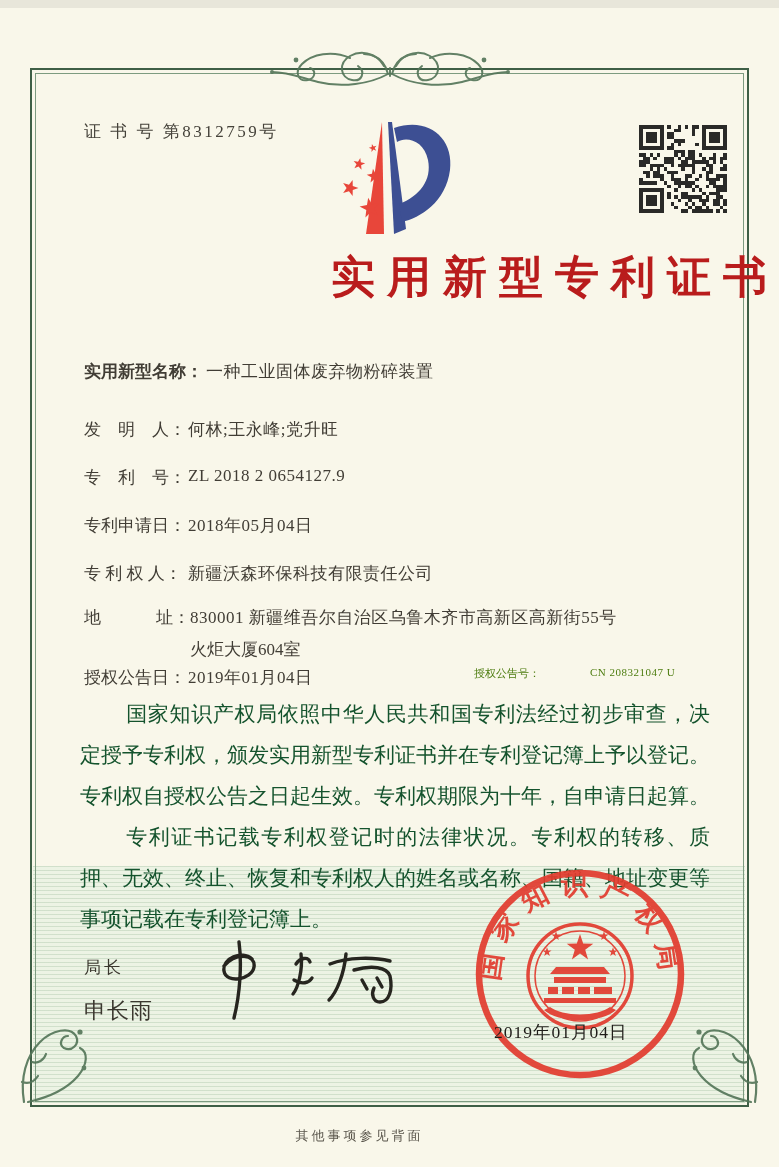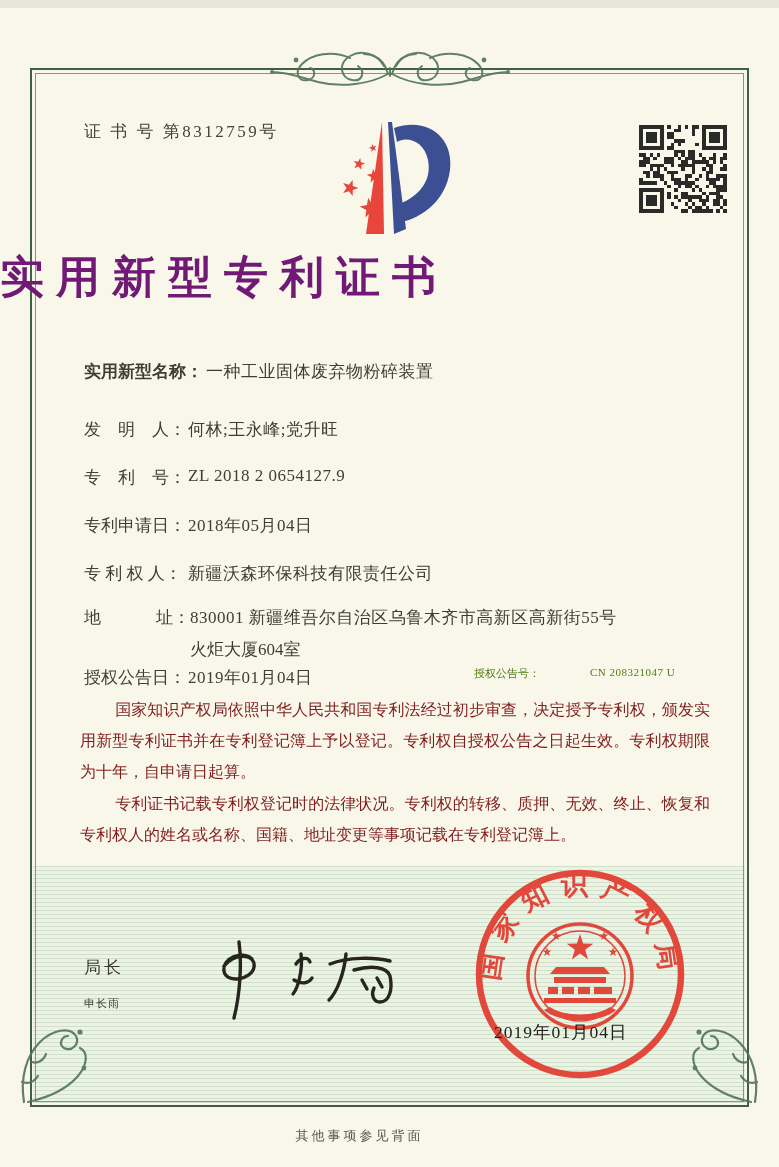--- a/index.html
+++ b/index.html
@@ -23,38 +23,38 @@
   }
   .frame-inner{
     position:absolute;left:3px;top:3px;right:3px;bottom:3px;
     border:1px solid #7d9b80;
   }
   .content{position:absolute;inset:0;z-index:3;}
   .cert-no{position:absolute;left:84px;top:112px;font-size:17px;letter-spacing:2.5px;color:#45423a;}
   .logo{position:absolute;left:326px;top:104px;width:136px;height:134px;}
   .qr{position:absolute;left:639px;top:117px;width:88px;height:88px;}
   .title{
-    position:absolute;left:0;right:0;top:240px;text-align:left;
-    font-size:44px;font-weight:700;letter-spacing:12px;color:#701a75;
+    position:absolute;left:0;right:0;top:240px;text-align:right;
+    font-size:44px;font-weight:700;letter-spacing:12px;color:#b91c1c;
   }
   .row{position:absolute;left:84px;display:flex;align-items:flex-start;font-size:17px;color:#413d35;}
   .row .lbl{flex:0 0 104px;white-space:nowrap;}
   .row .lbl-wide{flex:0 0 122px;white-space:nowrap;font-weight:bold;}
   .row .lbl-split{flex:0 0 106px;display:flex;justify-content:space-between;white-space:nowrap;}
   .row .val{white-space:nowrap;letter-spacing:0.5px;}
   .addr2{position:absolute;left:190px;top:630px;font-size:17px;color:#413d35;}
   .grant2{position:absolute;left:390px;top:0;display:flex;font-size:11px;color:#4d7c0f;}
   .grant2 .lbl{flex:0 0 116px;white-space:nowrap;}
   .paras{
     position:absolute;left:80px;top:686px;width:630px;
-    font-size:16px;line-height:1.95;text-align:justify;color:#7f1d1d;
+    font-size:21px;line-height:1.95;text-align:justify;color:#14532d;
   }
   .paras p{margin:0;text-indent:2.2em;}
   .director{position:absolute;left:84px;top:948px;font-size:17px;color:#3b382f;letter-spacing:3px;}
-  .director-name{position:absolute;left:84px;top:988px;font-size:11px;color:#3b382f;letter-spacing:1px;}
+  .director-name{position:absolute;left:84px;top:988px;font-size:22px;color:#3b382f;letter-spacing:1px;}
   .signature{position:absolute;left:196px;top:926px;width:214px;height:92px;}
   .seal{position:absolute;left:470px;top:856px;width:220px;height:220px;opacity:0.92;}
   .seal-date{position:absolute;left:494px;top:1012px;font-size:17.5px;color:#1f1d19;letter-spacing:1px;z-index:4;}
   .page-info{position:absolute;left:0;right:30px;top:1066px;text-align:center;font-size:12.5px;color:#4c483e;letter-spacing:2px;}
   .back-note{position:absolute;left:0;right:60px;top:1119px;text-align:center;font-size:13px;color:#5a564c;letter-spacing:3px;}
   .orn{position:absolute;z-index:4;pointer-events:none;}
   .orn-top{left:260px;top:34px;width:260px;height:64px;}
   .orn-bl{left:16px;top:998px;width:100px;height:100px;}
   .orn-br{left:663px;top:998px;width:100px;height:100px;}
 </style>

